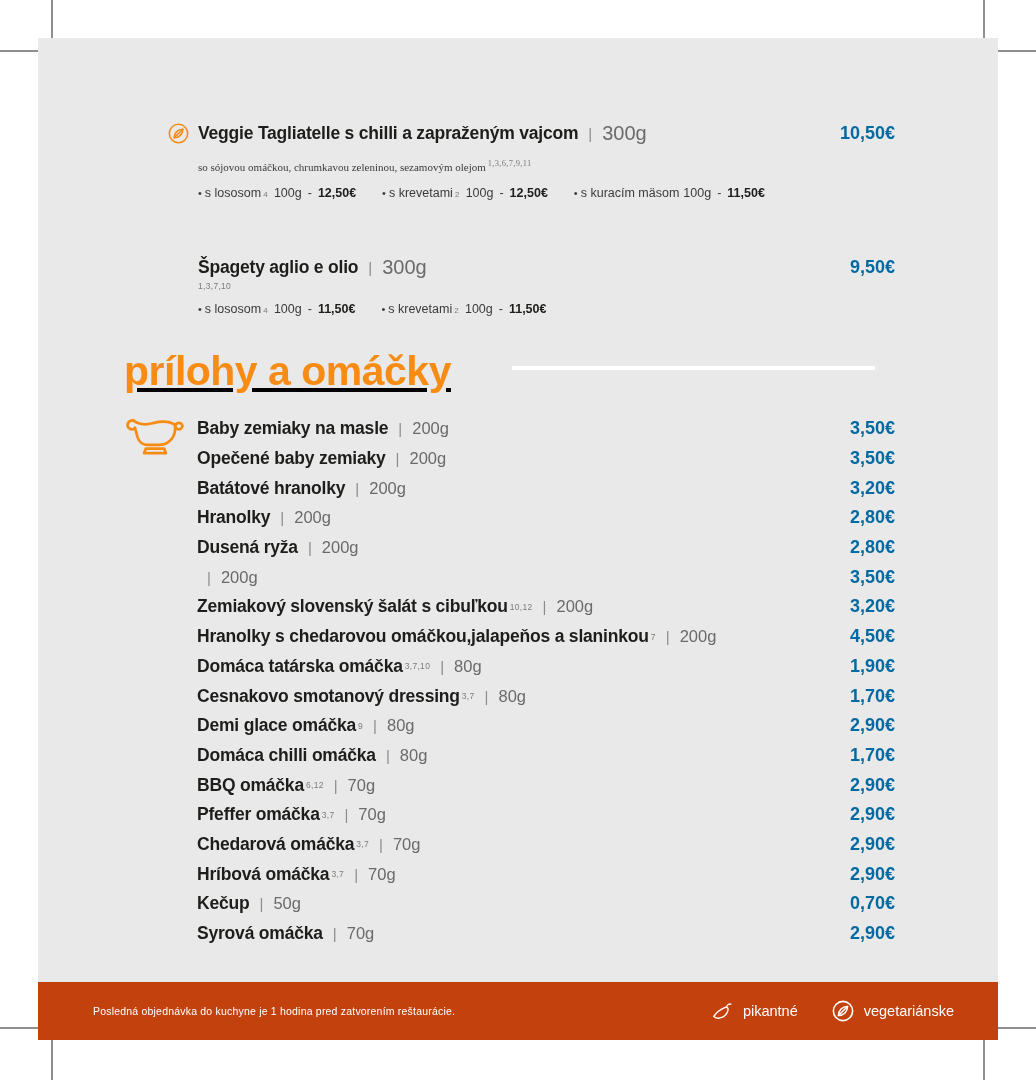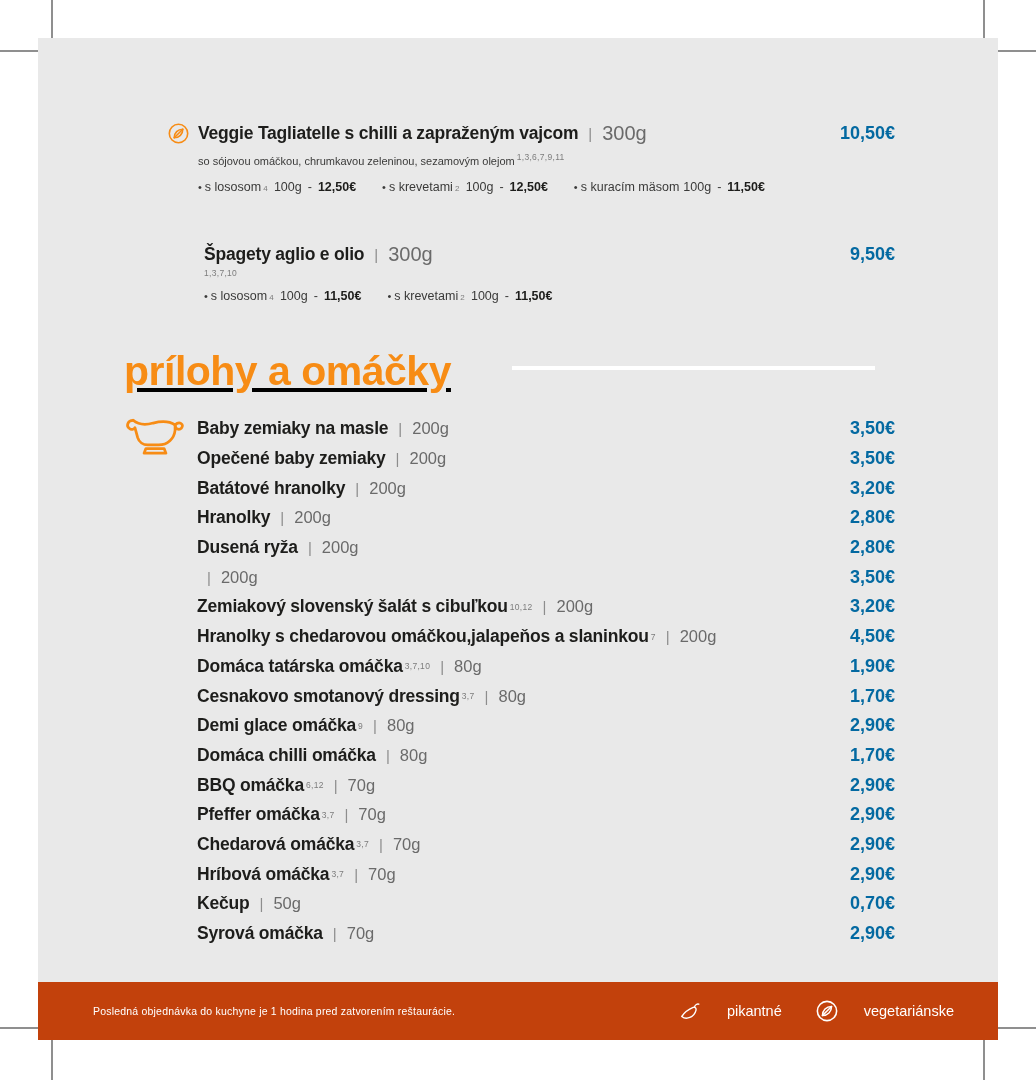--- a/index.html
+++ b/index.html
@@ -23,29 +23,29 @@
 
   
   .sheet{
     position:absolute;left:38px;top:38px;width:960px;height:1002px;
     background:#e9e9e9;overflow:hidden;
   }
 
   
   .dish{position:absolute;right:103px;}
   .dish-1{left:130px;top:84px;display:flex;}
-  .dish-2{left:160px;top:205px;margin-left:6px;}
+  .dish-2{left:160px;top:218px;}
   .badge-col{width:30px;padding-top:1px;flex:0 0 30px;}
   .dish-main{flex:1;min-width:0;}
   .titlerow{display:flex;align-items:center;}
   .dish-name{font-weight:bold;font-size:17.5px;color:#1d1d1b;letter-spacing:-0.2px;white-space:nowrap;}
   .sep{color:#8d8d8d;margin:0 10px;font-size:15px;font-weight:normal;}
   .wgt{color:#6a6a6a;font-size:20px;font-weight:normal;}
   .price{margin-left:auto;font-weight:bold;font-size:18px;color:#0369a1;white-space:nowrap;}
-  .dish-desc{font-size:11px;color:#3a3a39;margin-top:7px;}
+  .dish-desc{font-size:11px;color:#3a3a39;margin-top:13px;font-family:Liberation Serif, serif;}
   sup.al{font-size:8.5px;color:#7c7c7c;margin-left:2px;letter-spacing:0.3px;font-weight:normal;}
   .dish-allergens{font-size:8.5px;color:#7c7c7c;margin-top:2px;letter-spacing:0.3px;}
   .variants{display:flex;gap:26px;margin-top:13px;font-size:12.5px;color:#3a3a39;}
   .dish-2 .variants{margin-top:11px;}
   .variant{display:flex;align-items:baseline;white-space:nowrap;}
   .variant .bullet{font-size:11px;margin-right:3px;color:#3a3a39;}
   .variant sup.al{font-size:8px;margin:0 2px 0 2px;}
   .variant .vw{margin-left:4px;}
   .variant .dash{margin:0 6px;}
   .variant .vprice{font-weight:bold;color:#1d1d1b;}
@@ -67,21 +67,21 @@
   .row .item-name{font-weight:bold;font-size:17.5px;color:#1d1d1b;letter-spacing:-0.2px;white-space:nowrap;}
   .row .wgt{font-size:16.5px;}
 
   
   .footer{
     position:absolute;left:0;bottom:0;width:100%;height:58px;background:#c2410c;
     display:flex;align-items:center;box-sizing:border-box;padding:0 44px 0 55px;
   }
   .footer-note{font-size:10.5px;color:#ffffff;letter-spacing:0.2px;}
   .legend{margin-left:auto;display:flex;align-items:center;gap:34px;}
-  .legend-item{display:flex;align-items:center;gap:26px;}
+  .legend-item{display:flex;align-items:center;gap:10px;}
   .legend-label{font-size:14.5px;color:#ffffff;}
   .icon svg{display:block;}
 </style>
 </head>
 <body>
 
 <div class="crop v v-tl"></div>
 <div class="crop h h-tl"></div>
 <div class="crop v v-tr"></div>
 <div class="crop h h-tr"></div>

